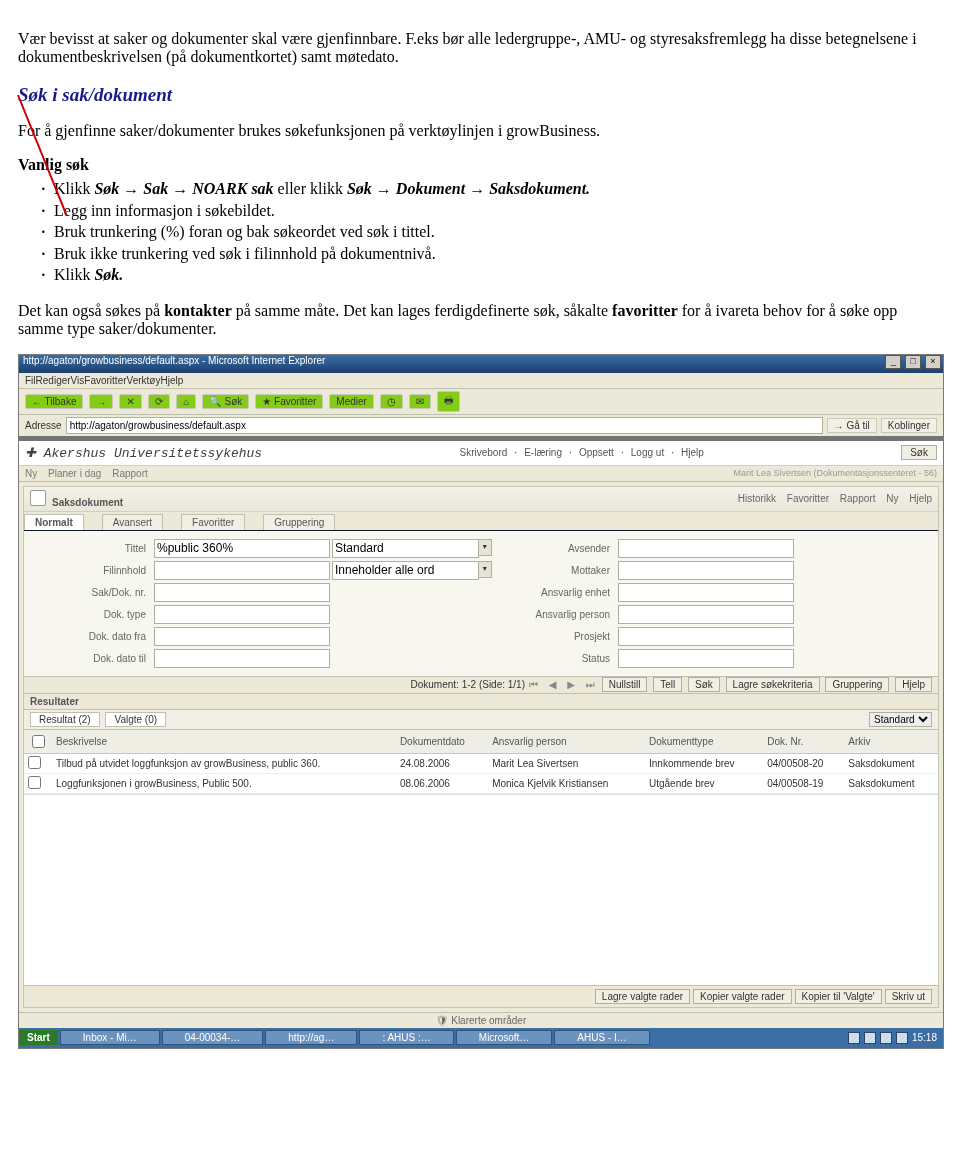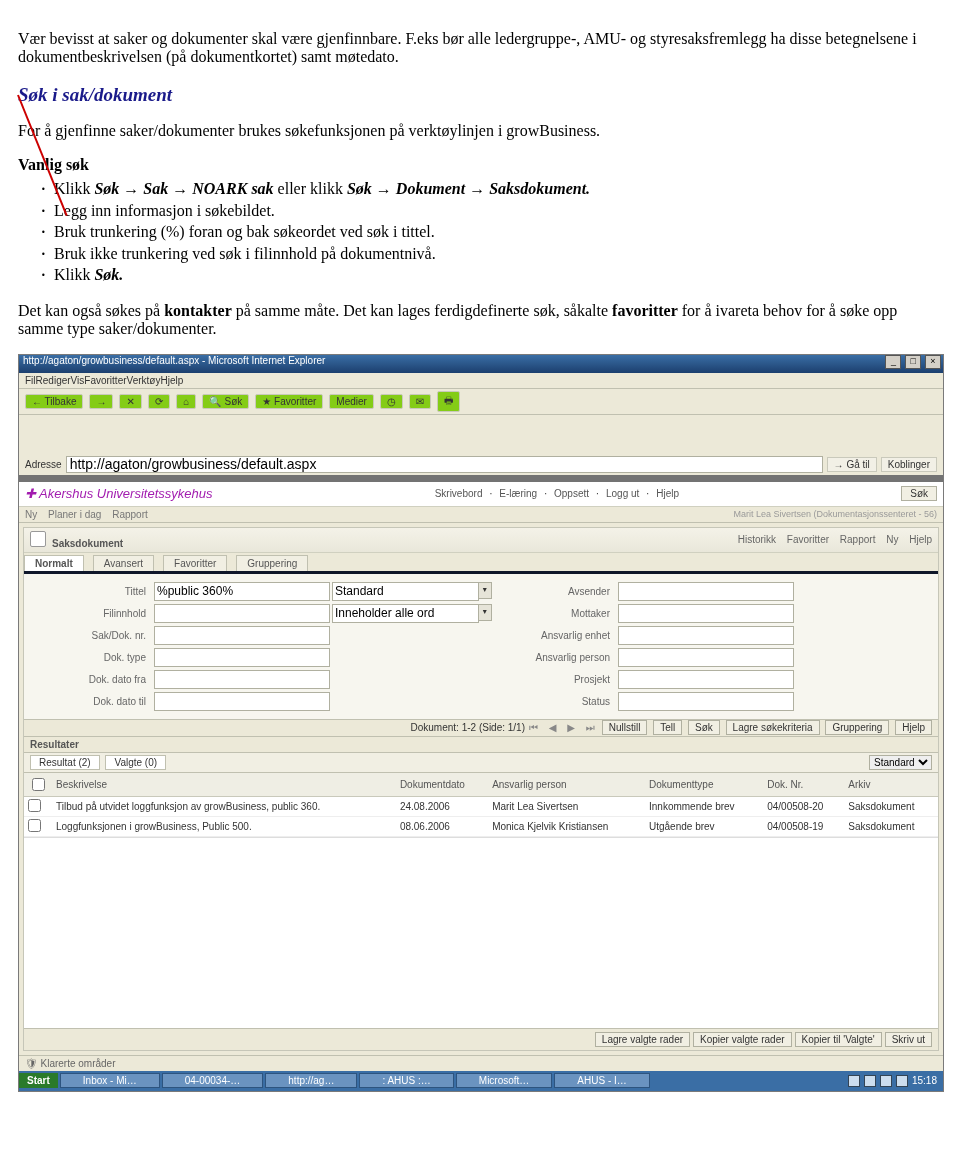--- a/index.html
+++ b/index.html
@@ -69,35 +69,35 @@
   .ie-toolbar {
     display: flex; align-items: center; gap: 6px;
     padding: 2px 6px; background: #ece9d8; border-bottom: 1px solid #c0c0b0;
   }
   .ie-toolbar .btn {
     padding: 1px 6px; border: 1px solid #c9c9bb; border-radius: 2px;
     background: #84cc16;
   }
   .addr {
     display: flex; align-items: center; gap: 4px;
-    padding: 2px 6px; background: #ece9d8; border-bottom: 7px solid #737373; margin-top: 39px;
+    padding: 2px 6px; background: #ece9d8; border-bottom: 5px solid #737373;
   }
   .addr input {
-    flex: 1; font-size: 14px; height: 15px; border: 1px solid #b0b0a0; padding: 0 3px;
+    flex: 1; font-size: 10px; height: 15px; border: 1px solid #b0b0a0; padding: 0 3px;
     background:#fff;
   }
   .addr .go { padding: 1px 6px; border: 1px solid #c9c9bb; background: #f2f0e6;}
   .addr .kob { padding: 1px 6px; border: 1px solid #c9c9bb; background: #f2f0e6;}
 
   .appband {
     height: 24px; background: #fff; display: flex; align-items: center;
     justify-content: space-between; padding: 0 6px;
     border-bottom: 1px solid #d0d0c0;
   }
-  .appband .brand { color: #a21caf; font-size: 13px; font-style: italic; }
+  .appband .brand { color: #404040; font-size: 13px; font-style: italic; font-family: Liberation Mono, monospace; }
   .appband .applinks span { margin: 0 4px; color: #555;}
   .appband .sokbtn { border:1px solid #b0b0a0; padding: 1px 8px; background:#f1efe3;}
 
   .greybar {
     display:flex; align-items:center; justify-content:space-between;
     background:#ece9d8; padding:2px 6px; border-bottom:1px solid #c0c0b0; color:#777;
   }
   .greybar .left span{ margin-right:8px; }
   .greybar .right { color:#9a9a9a; font-size:9px;}
 
@@ -108,21 +108,21 @@
     display: flex; justify-content: space-between; align-items: center;
     padding: 3px 6px; background: linear-gradient(#f4f2e8,#e9e7da);
     border-bottom: 1px solid #d0d0c0; font-weight: bold; color:#555;
   }
   .panel-head .links span { font-weight: normal; margin-left: 8px; color:#666; }
   .panel-head .mag {
     width:14px; height:14px; border:1px solid #999; border-radius:2px;
     margin-right:6px; display:inline-block; background:#fff;
   }
 
-  .tabsrow { display:flex; gap:7px; border-bottom:3px solid #0f172a; background:#ece9d8; }
+  .tabsrow { display:flex; gap:16px; border-bottom:1px solid #0f172a; background:#ece9d8; }
   .tab {
     padding:2px 10px; border:1px solid #c0c0b0; border-bottom:none;
     background:#f1efe3; margin-right:2px; margin-top:2px; color:#555;
   }
   .tab.active { background:#fff; font-weight:bold; }
 
   .formgrid {
     display:grid; grid-template-columns: 110px 170px 160px 110px 170px;
     gap: 3px 8px; padding: 8px 12px; align-items:center;
     background:#f7f6ef;
@@ -166,21 +166,21 @@
   table.res td { padding:2px 4px; border-bottom:1px solid #eee; }
   table.res td.chk input { margin:0; }
   .whitespace { height:190px; background:#fff; border-top:1px solid #ddd;}
 
   .bottombar {
     display:flex; justify-content:flex-end; align-items:center;
     background:#ece9d8; padding:3px 6px; border-top:1px solid #c0c0b0;
   }
 
   .statusbar {
-    display:flex; justify-content:flex-start; align-items:center;
+    display:flex; justify-content:center; align-items:center;
     padding:2px 6px; background:#ece9d8; border-top:1px solid #c0c0b0; color:#666;
   }
 
   .taskbar {
     display:flex; align-items:center; background:#3a6ea5; height:20px;
     color:#fff; font-size:10px;
   }
   .taskbar .start {
     background:#2a7a2a; padding:2px 8px; font-weight:bold;
   }

